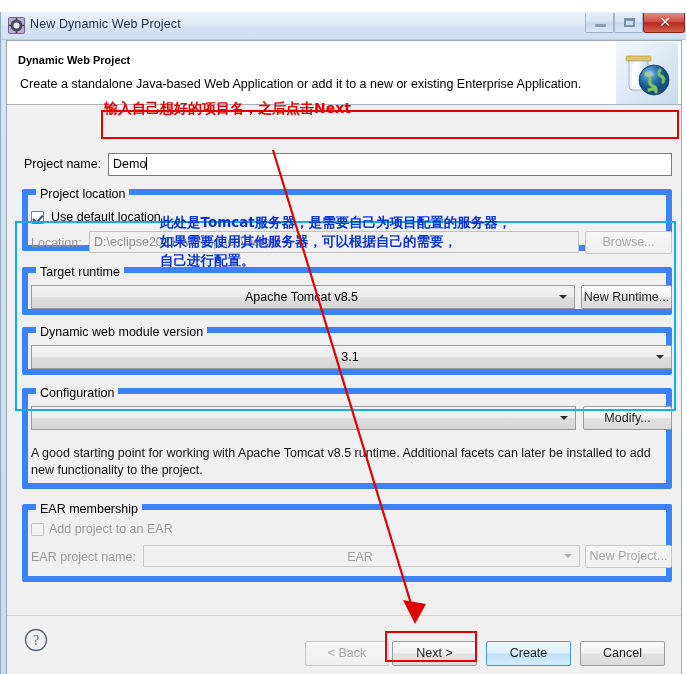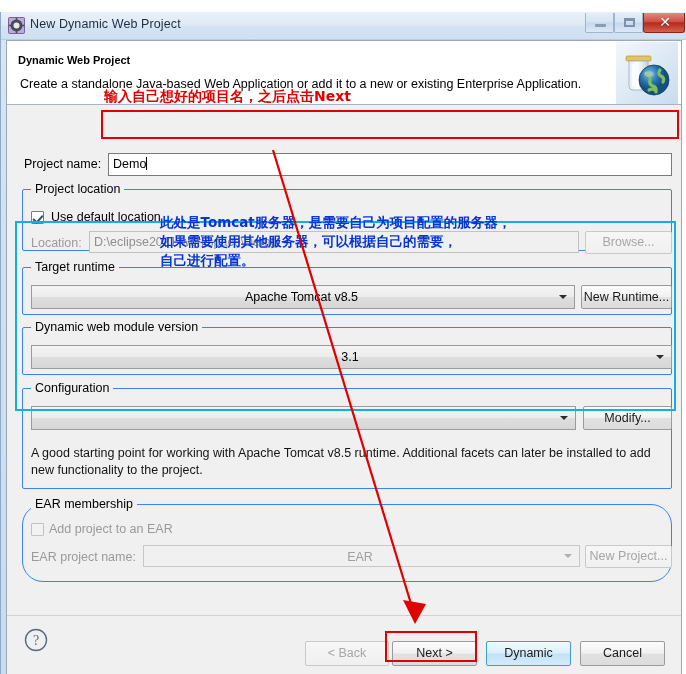--- a/index.html
+++ b/index.html
@@ -217,21 +217,21 @@
   .btn.disabled { color: #a6a6a6; border-color: #c9c9c9;
     background: linear-gradient(to bottom, #f6f6f6 0%, #f0f0f0 100%); }
   .btn.default {
     border: 1px solid #3c9fd4;
     background: linear-gradient(to bottom, #f2fafe 0%, #dbeefb 48%, #c2e2f7 52%, #d5ebfc 100%);
   }
 
   
   .group {
     position: absolute;
-    border: 1px solid #3b82f6;
+    border: 6px solid #3b82f6;
     border-radius: 2px;
     box-sizing: border-box;
     text-align: center;
   }
   .group > .group-title {
     position: absolute;
     top: -8px; left: 8px;
     background: #f0f0f0;
     padding: 0 4px;
     font-size: 12.5px;
@@ -424,21 +424,21 @@
 
       <div class="group" style="left:15px; top:283px; width:650px; height:101px;">
         <div class="group-title">Configuration</div>
       </div>
       <div class="combo" style="left:24px; top:301px; width:545px; height:24px;">
         <span class="arrow"></span>
       </div>
       <div class="btn" style="left:576px; top:301px; width:89px; height:24px;">Modify...</div>
       <div class="desc" style="left:24px; top:340px; width:641px;">A good starting point for working with Apache Tomcat v8.5 runtime. Additional facets can later be installed to add new functionality to the project.</div>
 
-      <div class="group" style="left:15px; top:399px; width:650px; height:78px;border-radius:21px;">
+      <div class="group" style="left:15px; top:399px; width:650px; height:78px;">
         <div class="group-title">EAR membership</div>
       </div>
       <div class="cb disabled" style="left:24px; top:418px;"></div>
       <div class="lbl dim" style="left:42px; top:417px;">Add project to an EAR</div>
       <div class="lbl dim" style="left:24px; top:445px;">EAR project name:</div>
       <div class="combo disabled" style="left:136px; top:440px; width:437px; height:22px;">
         <span>EAR</span>
         <span class="arrow"></span>
       </div>
       <div class="btn disabled" style="left:578px; top:440px; width:87px; height:23px;">New Project...</div>
@@ -448,32 +448,32 @@
 
     <div id="buttonbar">
       <div id="help-icon">
         <svg width="24" height="24" viewBox="0 0 24 24">
           <circle cx="12" cy="12" r="10.5" fill="none" stroke="#5b6b80" stroke-width="1.4"></circle>
           <text x="12" y="17" text-anchor="middle" font-family="Liberation Serif, serif" font-size="14" fill="#5b6b80">?</text>
         </svg>
       </div>
       <div class="btn disabled" style="left:298px; top:25px; width:84px; height:25px;">&lt; Back</div>
       <div class="btn" style="left:385px; top:25px; width:85px; height:25px;">Next &gt;</div>
-      <div class="btn default" style="left:479px; top:25px; width:85px; height:25px;">Dynamic</div>
+      <div class="btn default" style="left:479px; top:25px; width:85px; height:25px;">Create</div>
       <div class="btn" style="left:573px; top:25px; width:85px; height:25px;">Cancel</div>
     </div>
 
   </div>
 </div>
 
 <div id="overlay">
 
   <div class="ann-box-red" style="left:101px; top:110px; width:578px; height:29px;"></div>
 
-  <div class="ann-red-text" style="left:104px; top:88px;">输入自己想好的项目名，之后点击Next</div>
+  <div class="ann-red-text" style="left:104px; top:100px;">输入自己想好的项目名，之后点击Next</div>
 
   <div class="ann-box-cyan" style="left:15px; top:221px; width:661px; height:190px;"></div>
 
   <div class="ann-blue-text" style="left:160px; top:213px;">此处是Tomcat服务器，是需要自己为项目配置的服务器，</div>
   <div class="ann-blue-text" style="left:160px; top:232px;">如果需要使用其他服务器，可以根据自己的需要，</div>
   <div class="ann-blue-text" style="left:160px; top:251px;">自己进行配置。</div>
 
   <svg style="position:absolute; left:0; top:0;" width="686" height="674">
     <line x1="273" y1="150" x2="412" y2="607" stroke="#e00000" stroke-width="2.2"></line>
     <polygon points="415,624 403,600 426,604" fill="#e00000"></polygon>

